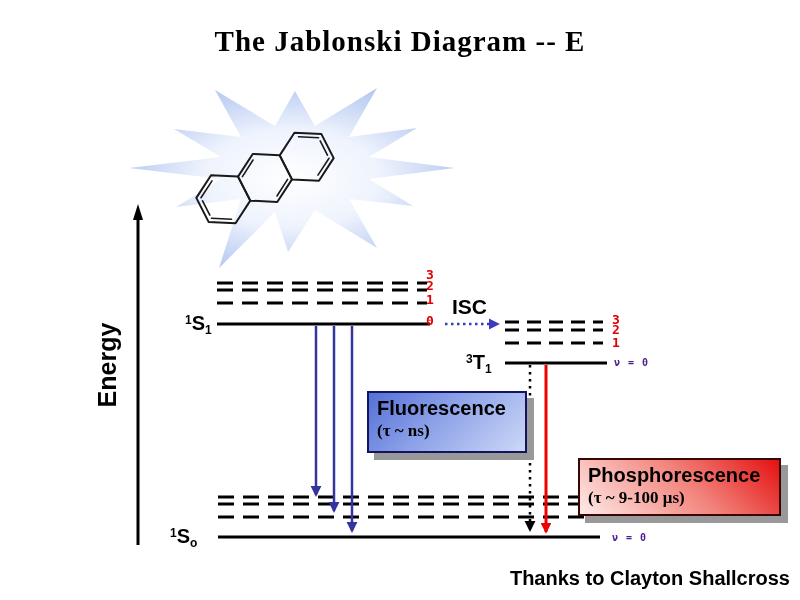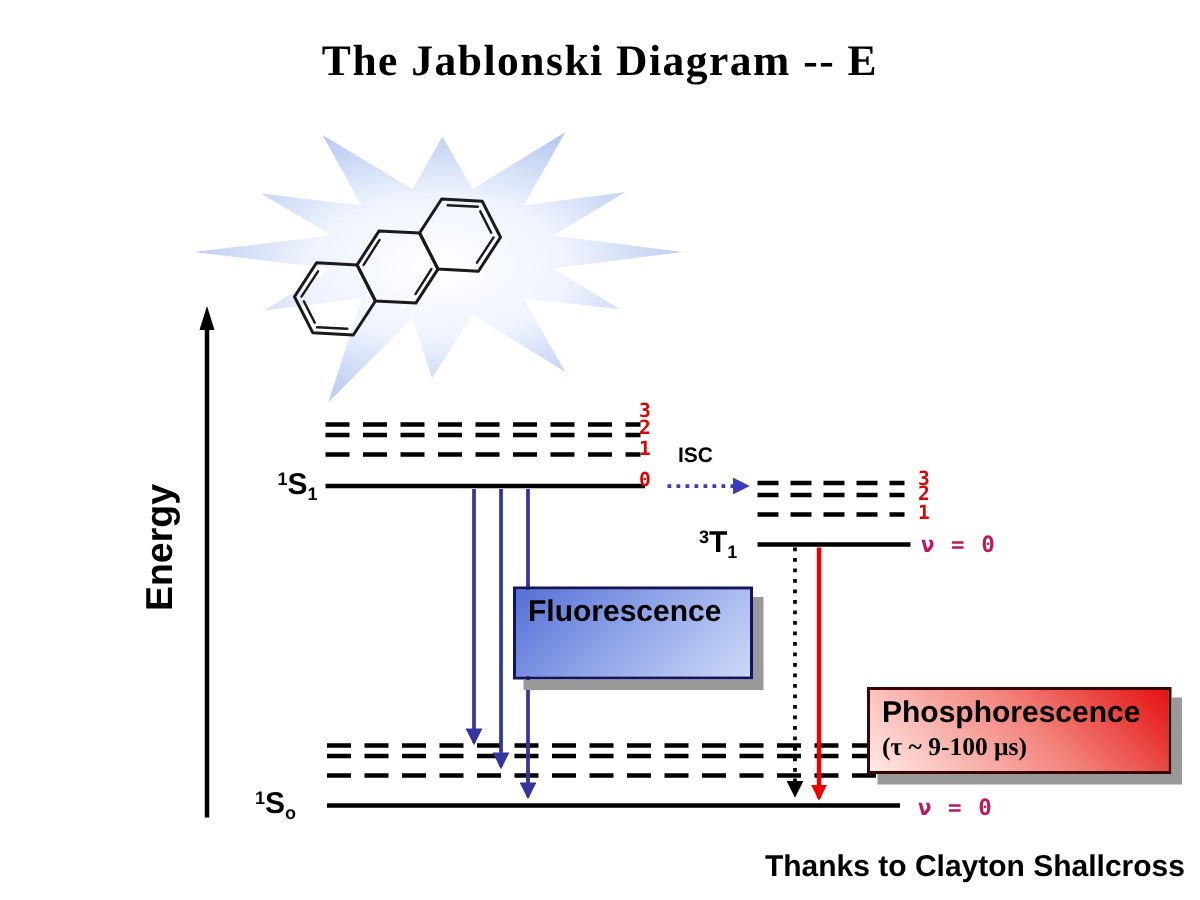--- a/index.html
+++ b/index.html
@@ -14,30 +14,30 @@
   .energy{position:absolute;left:107px;top:365px;transform:translate(-50%,-50%) rotate(-90deg);
           font-weight:bold;font-size:25px;color:#000;white-space:nowrap;}
 
   .state{position:absolute;color:#000;font-weight:bold;font-size:20px;line-height:1;}
   .state sup{font-size:12px;vertical-align:6px;}
   .state sub{font-size:12px;vertical-align:-4px;}
   .s1lbl{left:173px;top:313px;margin-left:12px;}
   .t1lbl{left:466px;top:352px;}
   .s0lbl{left:170px;top:526px;}
 
-  .isc{position:absolute;left:452px;top:295px;font-weight:bold;font-size:14px;color:#000;text-align:center;}
+  .isc{position:absolute;left:452px;top:295px;font-weight:bold;font-size:21px;color:#000;text-align:center;}
 
   .vib{position:absolute;font-family:"DejaVu Sans Mono",monospace;font-weight:bold;
        font-size:13px;line-height:10px;color:#e00000;}
   .v0{position:absolute;font-family:"DejaVu Sans Mono",monospace;font-weight:bold;
-      font-size:15px;line-height:14px;color:#be185d;letter-spacing:1px;white-space:nowrap;}
+      font-size:10px;line-height:14px;color:#4c1d95;letter-spacing:1px;white-space:nowrap;}
 
   .caption-box{position:absolute;border:2px solid;box-shadow:7px 7px 0 #999999;
                padding:4px 8px;color:#000;}
-  .flu{left:342px;top:391px;width:140px;height:50px;border-color:#14145e;
+  .flu{left:367px;top:391px;width:140px;height:50px;border-color:#14145e;
        background:linear-gradient(135deg,#5570d6 0%,#8da2e8 45%,#ccd8f7 100%);}
   .pho{left:578px;top:430px;width:183px;height:46px;border-color:#3a0505;
        background:linear-gradient(225deg,#e41111 0%,#f2837b 45%,#ffeae7 100%);margin-top:28px;}
   .cap-title{font-size:20px;font-weight:bold;line-height:1.15;}
   .cap-tau{font-size:17px;font-weight:bold;font-family:"Liberation Serif",serif;line-height:1.25;}
 
   .credit{position:absolute;right:10px;top:567px;font-weight:bold;font-size:20px;color:#000;}
 </style>
 </head>
 <body>
@@ -142,20 +142,21 @@
   <div class="vib" style="left:612px;top:338px;">1</div>
   <div class="v0" style="left:614px;top:356px;">ν = 0</div>
 
   <div class="vib" style="left:606px;top:489px;">3</div>
   <div class="vib" style="left:606px;top:499px;">2</div>
   <div class="vib" style="left:606px;top:511px;">1</div>
   <div class="v0" style="left:612px;top:531px;">ν = 0</div>
 
   <div class="caption-box flu">
     <div class="cap-title">Fluorescence</div>
+    <div class="cap-tau">(τ ~ ns)</div>
   </div>
 
   <div class="caption-box pho">
     <div class="cap-title">Phosphorescence</div>
     <div class="cap-tau">(τ ~ 9-100 μs)</div>
   </div>
 
   <div class="credit">Thanks to Clayton Shallcross</div>
 
 </div>

